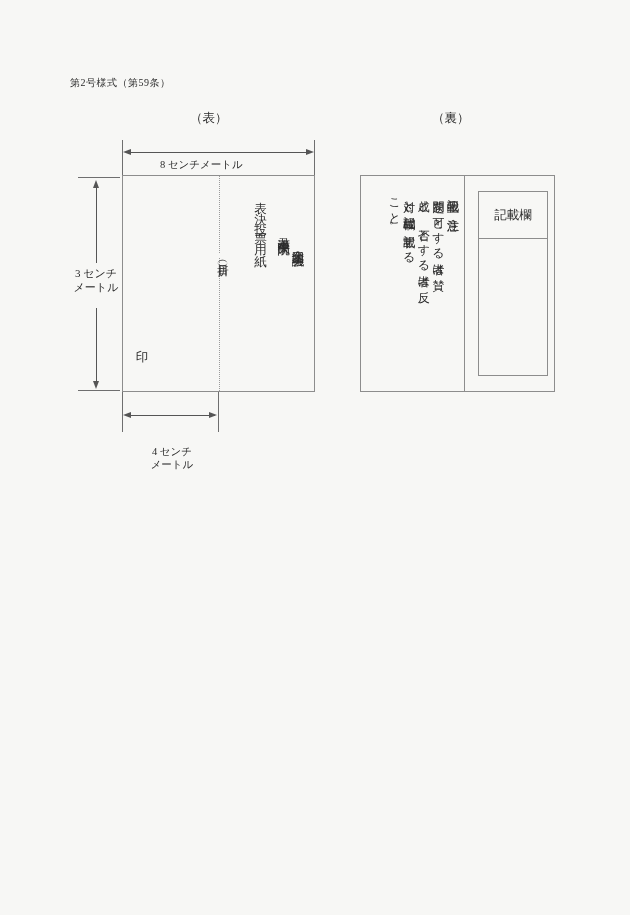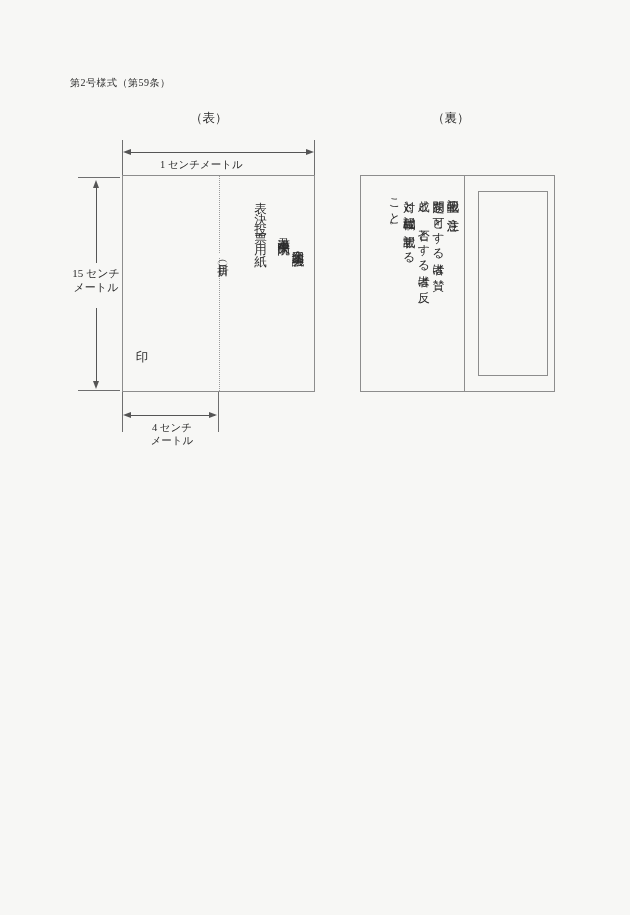--- a/index.html
+++ b/index.html
@@ -222,21 +222,21 @@
   #arr-4-r { left: 209px; top: 412px; }
 
   .dim-label {
     position: absolute;
     font-size: 10.5px;
     white-space: nowrap;
     text-align: center;
     line-height: 1.25;
   }
   #label-8cm { left: 160px; top: 158px; }
-  #label-4cm { left: 144px; top: 421px; width: 56px; }
+  #label-4cm { left: 144px; top: 445px; width: 56px; }
 
   
   .dim-v {
     position: absolute;
     width: 1px;
     background: #555;
   }
   #dim-10cm-upper { left: 96px; top: 186px; height: 77px; }
   #dim-10cm-lower { left: 96px; top: 308px; height: 75px; }
 
@@ -272,30 +272,30 @@
   <div class="form-title">第2号様式（第59条）</div>
 
   <div class="side-caption" id="caption-front">（表）</div>
   <div class="side-caption" id="caption-back">（裏）</div>
 
   <div class="ext-line" id="ext-top-left"></div>
   <div class="ext-line" id="ext-top-right"></div>
   <div class="dim-h" id="dim-8cm"></div>
   <div class="arrow-left" id="arr-8-l"></div>
   <div class="arrow-right" id="arr-8-r"></div>
-  <div class="dim-label" id="label-8cm">1 センチメートル</div>
+  <div class="dim-label" id="label-8cm">8 センチメートル</div>
 
   <div class="tick-h" id="tick-v-top"></div>
   <div class="tick-h" id="tick-v-bot"></div>
   <div class="dim-v" id="dim-10cm-upper"></div>
   <div class="dim-v" id="dim-10cm-lower"></div>
   <div class="arrow-up" id="arr-10-u"></div>
   <div class="arrow-down" id="arr-10-d"></div>
   <div id="label-10cm">
-    <span>15 センチ</span>
+    <span>3 センチ</span>
     <span class="l2">メートル</span>
   </div>
 
   <div class="ext-line" id="ext-bot-left"></div>
   <div class="ext-line" id="ext-bot-fold"></div>
   <div class="dim-h" id="dim-4cm"></div>
   <div class="arrow-left" id="arr-4-l"></div>
   <div class="arrow-right" id="arr-4-r"></div>
   <div class="dim-label" id="label-4cm">
     <span>4 センチ</span><br>
@@ -319,17 +319,18 @@
 
     <div class="vtext-group-back">
       <div class="vcol-back" id="back-col-1">記載上の注意</div>
       <div class="vcol-back" id="back-col-2">問題を可とする者は賛</div>
       <div class="vcol-back" id="back-col-3">成と、否とする者は反</div>
       <div class="vcol-back" id="back-col-4">対と記載欄に記載する</div>
       <div class="vcol-back" id="back-col-5">こと。</div>
     </div>
 
     <div class="entry-box">
+      <div class="entry-header">記載欄</div>
       <div class="entry-body"></div>
     </div>
   </div>
 
 </div>
 
 </body></html>

